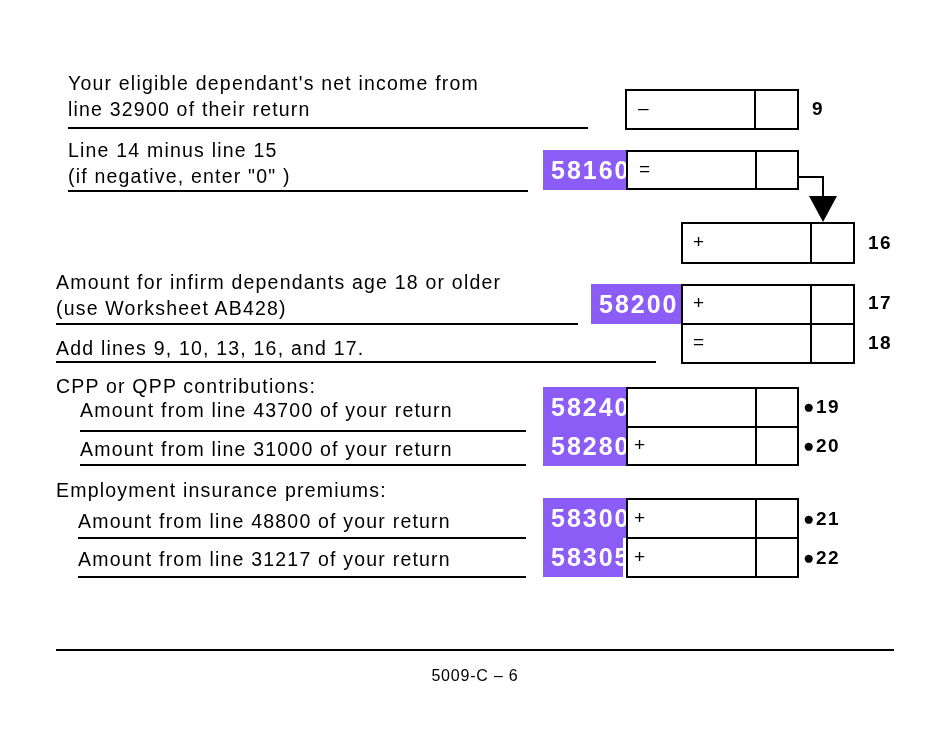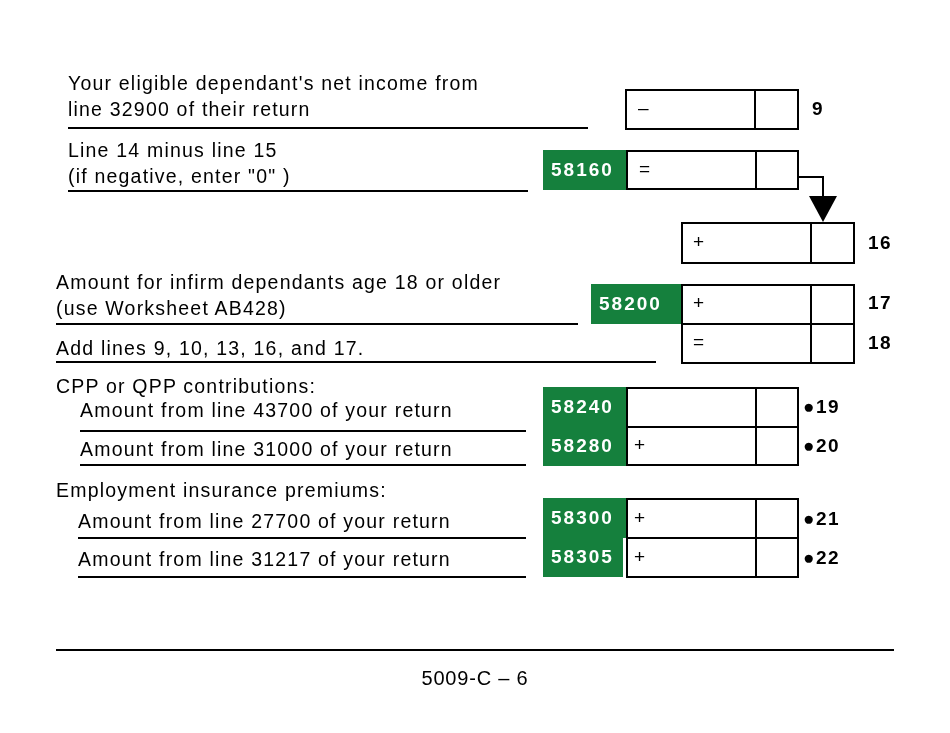--- a/index.html
+++ b/index.html
@@ -2,28 +2,28 @@
 <html><head>
 <meta charset="utf-8">
 <style>
   html, body { margin: 0; padding: 0; background: #ffffff; }
   body { width: 950px; height: 733px; position: relative; overflow: hidden;
          font-family: "Liberation Sans", sans-serif; color: #000; }
   .abs { position: absolute; }
   .lbl { font-size: 19.5px; letter-spacing: 1.2px; line-height: 23px; white-space: nowrap; }
   .rule { position: absolute; height: 2px; background: #000; }
   .box { position: absolute; border: 2px solid #000; box-sizing: border-box; background: #fff; }
-  .code { position: absolute; background: #15803d; color: #fff; font-weight: bold;
-          font-size: 19px; letter-spacing: 2px; box-sizing: border-box; padding-left: 8px;
+  .code { position: absolute; background: #8b5cf6; color: #fff; font-weight: bold;
+          font-size: 25px; letter-spacing: 2px; box-sizing: border-box; padding-left: 8px;
           display: flex; align-items: center; }
   .sign { position: absolute; font-size: 19px; }
   .lineno { position: absolute; font-weight: bold; font-size: 19px; letter-spacing: 1.5px; }
   .divv { position: absolute; width: 2px; background: #000; }
   .footer { position: absolute; left: 0; width: 950px; text-align: center; top: 667px;
-            font-size: 20px; letter-spacing: 0.8px; }
+            font-size: 16px; letter-spacing: 0.8px; }
 </style>
 </head>
 <body>
 
 <div class="abs lbl" style="left:68px;top:72px">Your eligible dependant's net income from</div>
 <div class="abs lbl" style="left:68px;top:98px">line 32900 of their return</div>
 <div class="rule" style="left:68px;top:127px;width:520px"></div>
 <div class="box" style="left:625px;top:89px;width:174px;height:41px"></div>
 <div class="divv" style="left:754px;top:89px;height:41px"></div>
 <div class="sign" style="left:638px;top:97px">–</div>
@@ -79,21 +79,21 @@
 <div class="code" style="left:543px;top:426px;width:84px;height:40px">58280</div>
 <div class="box" style="left:626px;top:426px;width:173px;height:40px"></div>
 <div class="divv" style="left:755px;top:426px;height:40px"></div>
 <div class="sign" style="left:634px;top:434px">+</div>
 <div class="lineno" style="left:803px;top:435px">
   <span>●</span><span>20</span>
 </div>
 
 <div class="abs lbl" style="left:56px;top:479px">Employment insurance premiums:</div>
 
-<div class="abs lbl" style="left:78px;top:510px">Amount from line 27700 of your return</div>
+<div class="abs lbl" style="left:78px;top:510px">Amount from line 48800 of your return</div>
 <div class="rule" style="left:78px;top:537px;width:448px"></div>
 <div class="code" style="left:543px;top:498px;width:84px;height:40px">58300</div>
 <div class="box" style="left:626px;top:498px;width:173px;height:41px"></div>
 <div class="divv" style="left:755px;top:498px;height:41px"></div>
 <div class="sign" style="left:634px;top:507px">+</div>
 <div class="lineno" style="left:803px;top:508px">
   <span>●</span><span>21</span>
 </div>
 
 <div class="abs lbl" style="left:78px;top:548px">Amount from line 31217 of your return</div>

